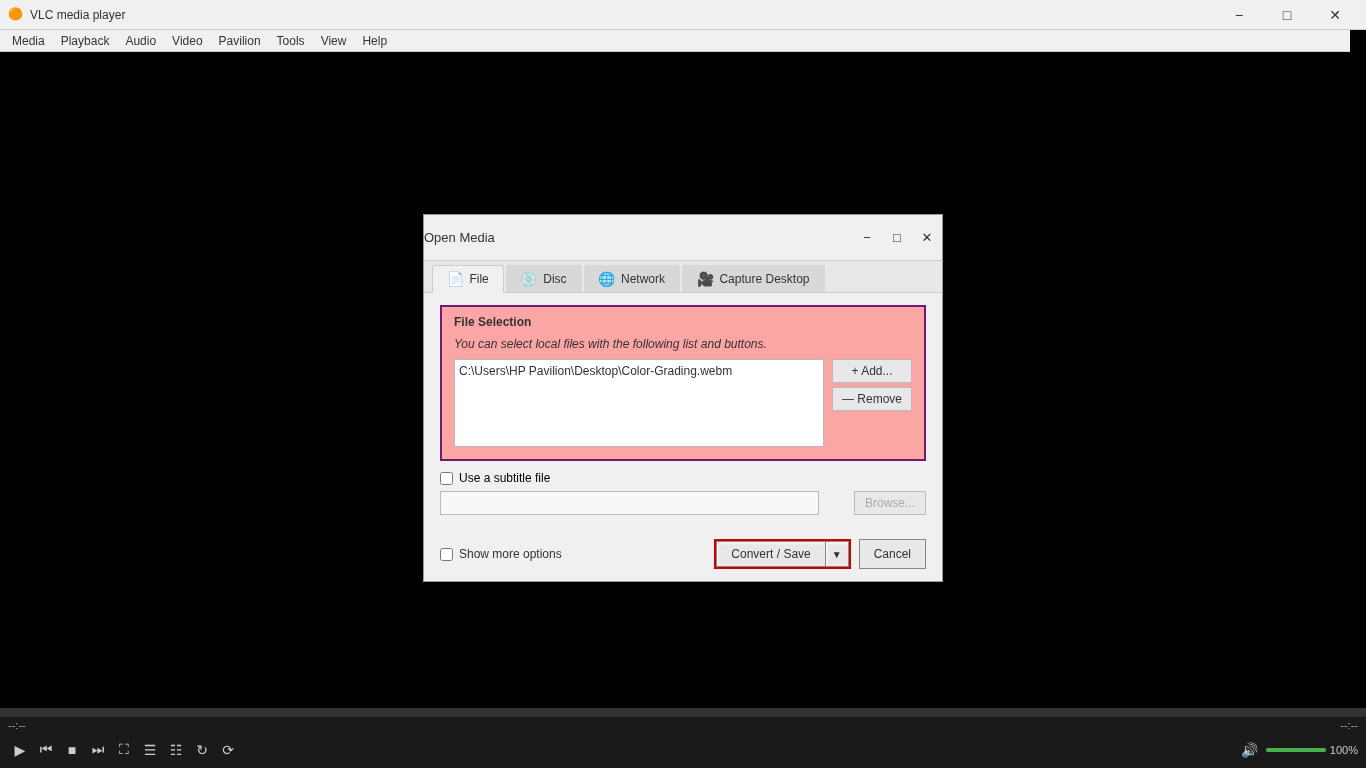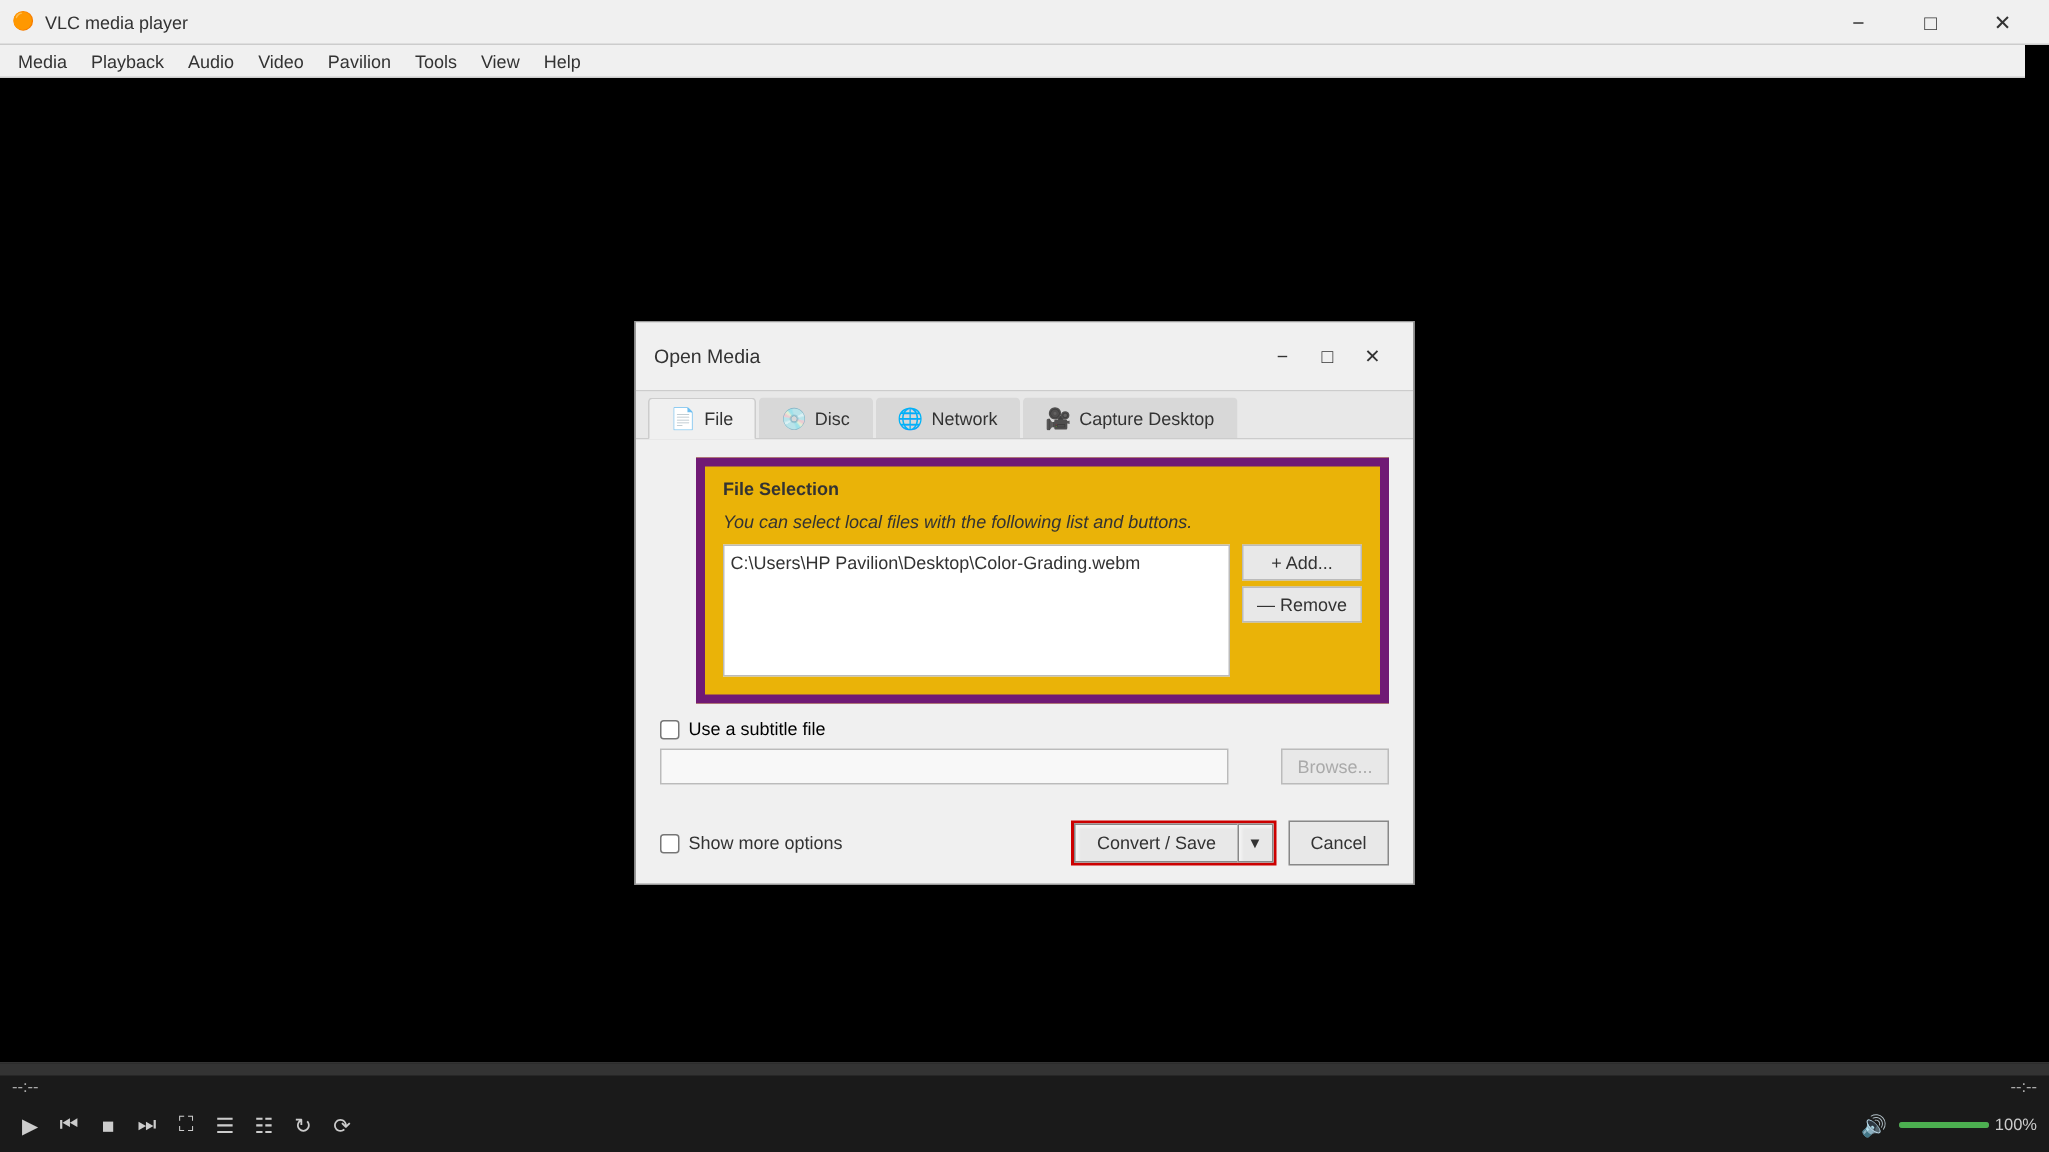--- a/index.html
+++ b/index.html
@@ -71,21 +71,21 @@
       padding-top: 110px;
     }
 
     
     .dialog {
       width: 520px; background: #f0f0f0; border: 1px solid #999;
       box-shadow: 4px 4px 16px rgba(0,0,0,0.5);
     }
     .dialog-titlebar {
       height: 46px; background: #f0f0f0; border-bottom: 1px solid #ccc;
-      display: flex; align-items: center; padding: 0 12px;
+      display: flex; align-items: center; padding: 0 0;
     }
     .dialog-title { flex: 1; font-size: 13px; color: #333; font-weight: normal; }
     .dialog-controls { display: flex; gap: 0; }
     .dialog-btn {
       width: 30px; height: 28px; background: transparent; border: none;
       cursor: pointer; font-size: 13px; display: flex; align-items: center;
       justify-content: center; color: #333;
     }
 
     
@@ -103,23 +103,22 @@
       background: #f0f0f0; border: 1px solid #ccc; border-bottom: 1px solid #f0f0f0;
       margin-bottom: -1px;
     }
     .tab-icon { font-size: 14px; }
 
     
     .dialog-body { padding: 12px 16px 16px; background: #f0f0f0; }
 
     
     .group-box {
-      border: 6px solid #701a75; padding: 8px 12px 12px; margin-bottom: 10px;
-      background: #eab308;
-      margin-left: 24px;
+      border: 2px solid #701a75; padding: 8px 12px 12px; margin-bottom: 10px;
+      background: #fca5a5;
     }
     .group-title {
       font-size: 12px; font-weight: bold; color: #333; margin-bottom: 8px;
     }
     .description { font-size: 12px; color: #333; margin-bottom: 8px; font-style: italic; }
     .file-area { display: flex; gap: 8px; align-items: flex-start; }
     .file-list {
       flex: 1; height: 88px; background: #fff; border: 1px solid #bbb;
       padding: 4px; font-size: 12px; color: #333; overflow-y: auto;
     }

